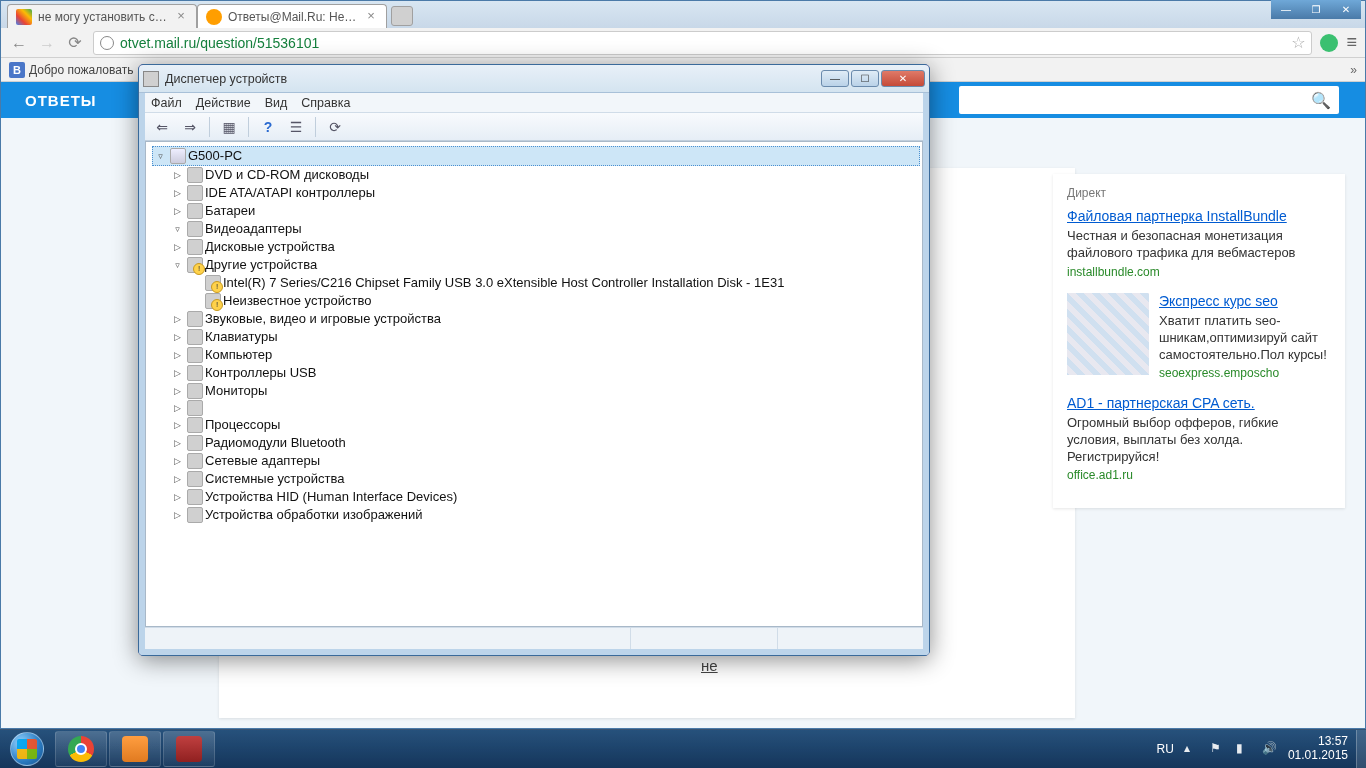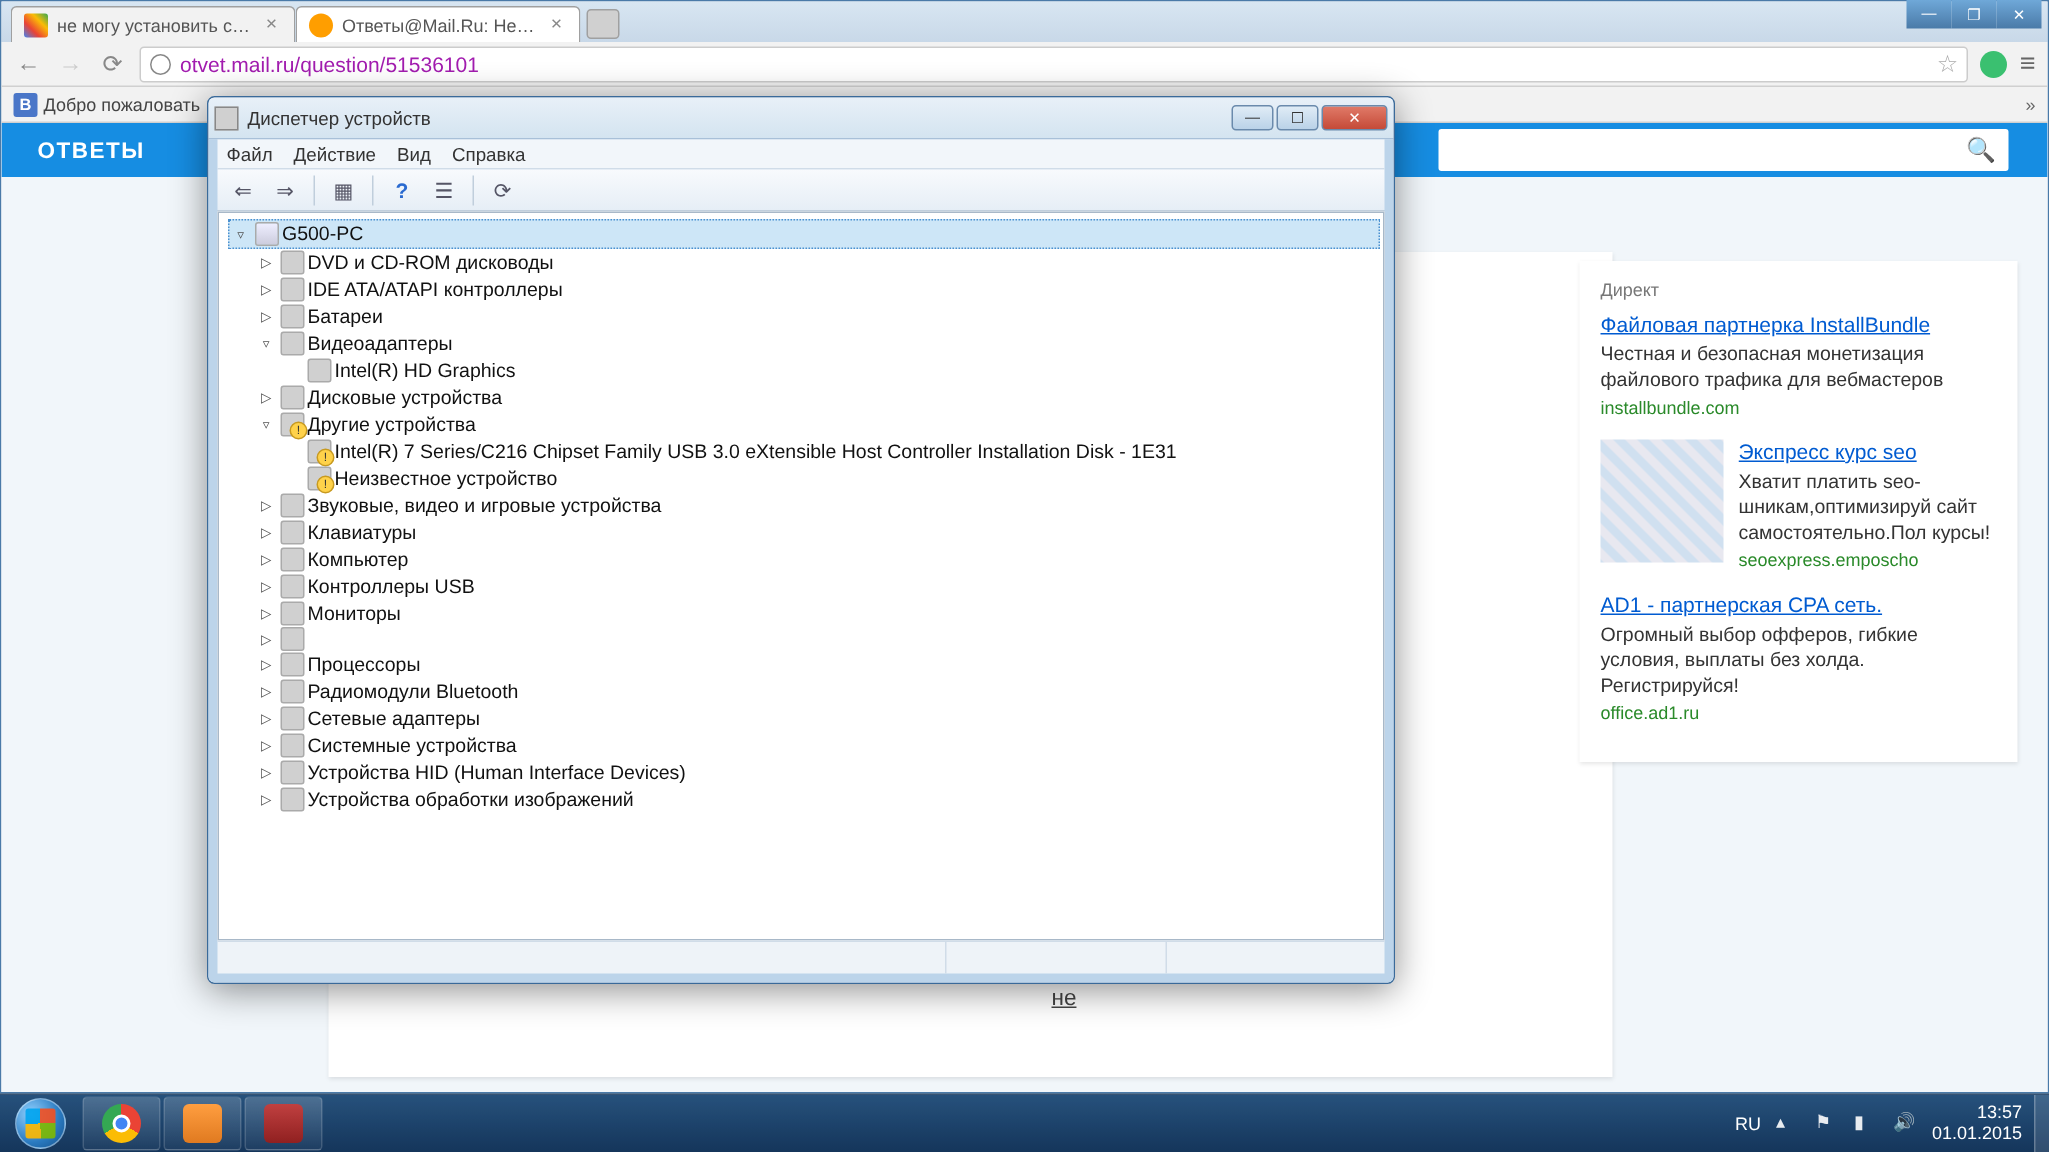--- a/index.html
+++ b/index.html
@@ -47,21 +47,21 @@
     height: 30px; background: #f2f2f2; border-bottom: 1px solid #d0d0d0;
     display: flex; align-items: center; padding: 0 8px; gap: 8px;
   }
   .nav-btn { width: 20px; height: 20px; color: #888; font-size: 16px; cursor: pointer; display:flex; align-items:center; justify-content:center;}
   .omnibox {
     flex: 1; height: 24px; background: #fff; border: 1px solid #ccc;
     border-radius: 3px; display: flex; align-items: center; padding: 0 6px;
     font-size: 14px; color: #333;
   }
   .omnibox .globe { width: 14px; height: 14px; border: 1px solid #888; border-radius: 50%; margin-right: 6px; }
-  .omnibox .url { color: #a21caf; }
+  .omnibox .url { color: #15803d; }
   .omnibox .star { margin-left: auto; color: #aaa; font-size: 16px; }
   .ext-ico { width:18px; height:18px; border-radius:50%; }
   .menu-ico { font-size: 18px; color: #666; cursor:pointer; }
 
   
   .bm-bar { height: 24px; background: #f2f2f2; border-bottom: 1px solid #d0d0d0; display:flex; align-items:center; padding:0 8px; font-size:12px; color:#444; gap:6px;}
   .bm-item { display:flex; align-items:center; gap:4px; cursor:pointer; }
   .bm-item .bm-ico { width:16px; height:16px; background:#4a76c8; border-radius:2px; color:#fff; font-size:11px; font-weight:bold; display:flex; align-items:center; justify-content:center;}
   .bm-chev { margin-left:auto; color:#666; cursor:pointer; }
 
@@ -92,21 +92,21 @@
   .ad-block .ad-desc { font-size:13px; color:#333; margin-top:4px; line-height:1.3; }
   .ad-block .ad-domain { color:#2a8a2a; font-size:12px; margin-top:3px; }
   .ad-thumb { width:82px; height:82px; float:left; margin-right:10px; margin-bottom:6px;
     background:linear-gradient(45deg,#e8e8f0 25%,#d0e0f0 25%,#d0e0f0 50%,#e8e8f0 50%,#e8e8f0 75%,#d0e0f0 75%); background-size:16px 16px;}
   .ad1 .ad-body { overflow:hidden; }
   .ad1::after { content:""; display:block; clear:both; }
 
   
   .dm-window {
     position:absolute; left:138px; top:64px; width:792px; height:592px;
-    background:#ffffff; border:1px solid #3a6a9a;
+    background:#4c1d95; border:1px solid #3a6a9a;
     box-shadow:0 4px 24px rgba(0,0,0,.45);
     display:flex; flex-direction:column;
     border-radius:5px; overflow:hidden;
   }
   .dm-outer-border { border:6px solid #bcd4ea; border-top:none; flex:1; display:flex; flex-direction:column; background:#bcd4ea;}
   .dm-titlebar {
     height:28px; background:linear-gradient(to bottom,#e8f0f8,#d4e4f0);
     border-bottom:1px solid #a8c0d8; display:flex; align-items:center;
     padding:0 4px; font-size:12.5px; color:#333;
   }
@@ -325,29 +325,20 @@
                     <span class="dev-ico"></span>
                     <span>Батареи</span>
                   </span>
                 </li>
                 <li>
                   <span class="row">
                     <span class="expander">▿</span>
                     <span class="dev-ico"></span>
                     <span>Видеоадаптеры</span>
                   </span>
-                  <ul>
-                    <li>
-                      <span class="row">
-                        <span class="expander blank">▷</span>
-                        <span class="dev-ico"></span>
-                        <span>Intel(R) HD Graphics</span>
-                      </span>
-                    </li>
-                  </ul>
                 </li>
                 <li>
                   <span class="row">
                     <span class="expander">▷</span>
                     <span class="dev-ico"></span>
                     <span>Дисковые устройства</span>
                   </span>
                 </li>
                 <li>
                   <span class="row">

